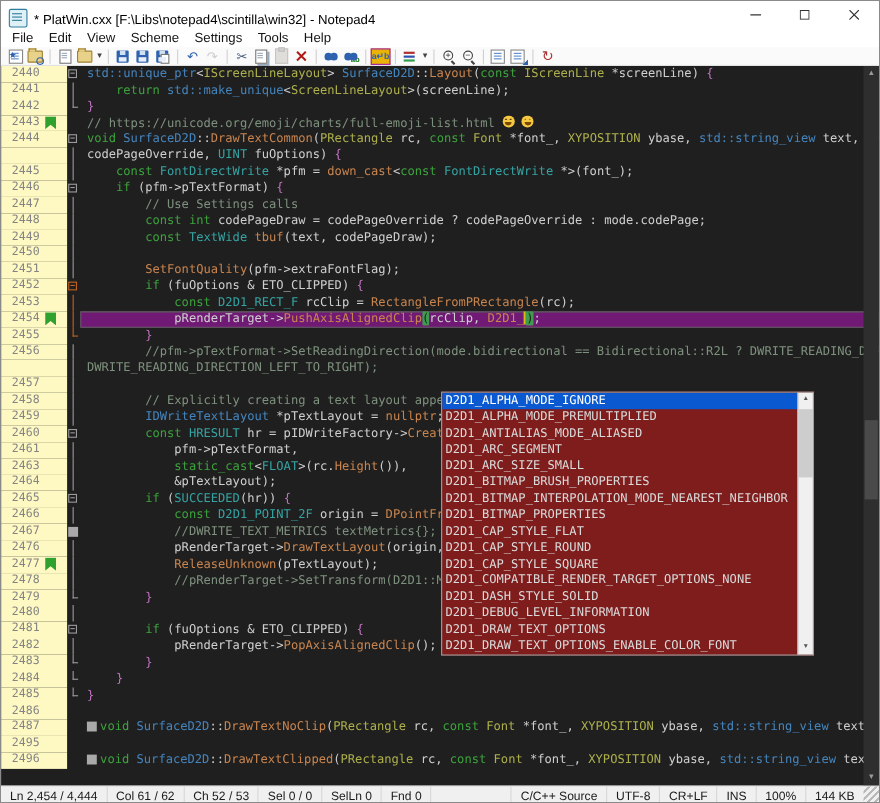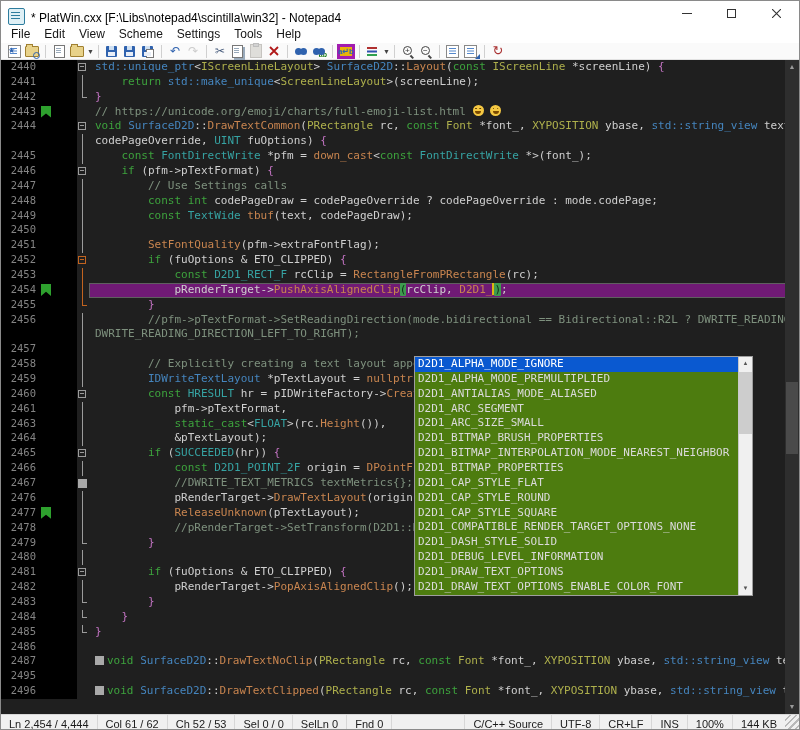--- a/index.html
+++ b/index.html
@@ -15,28 +15,28 @@
   .win-btns{margin-left:auto;display:flex;height:100%}
   .win-btn{width:45px;display:flex;align-items:center;justify-content:center}
   .win-btn svg{display:block}
   
   .menubar{height:18px;display:flex;align-items:center;background:#fff;font-size:12px;color:#151515;padding-left:3px}
   .menu-item{padding:1px 7px;white-space:nowrap}
   
   .toolbar{height:16px;display:flex;align-items:center;background:#fafafa;padding-left:4px;border-bottom:1px solid #e2e2e2}
   .tb-sep{width:1px;height:13px;background:#d0d0d0;margin:0 4px;flex-shrink:0}
   .tb-btn{width:18px;height:15px;display:flex;align-items:center;justify-content:center;flex-shrink:0;position:relative}
-  .tb-btn.pressed{background:#eab308;border:3px solid #a21caf;box-sizing:border-box}
+  .tb-btn.pressed{background:#eab308;border:1px solid #a21caf;box-sizing:border-box}
   .tb-btn.disabled{opacity:.4;filter:grayscale(.8)}
   .tb-caret{font-size:7px;color:#444;margin-left:1px}
   .tb-glyph{font-size:12px;line-height:12px}
   
   .editor{position:relative;height:654px;background:#1f1f1f;overflow:hidden}
   .row{display:flex;height:14.863px;line-height:14.863px;position:relative}
-  .margin{width:76px;background:#000000;display:flex;flex-shrink:0}
+  .margin{width:60px;background:#fef9c3;display:flex;flex-shrink:0}
   .num{width:38px;text-align:right;color:#848484;font:10.5px "DejaVu Sans Mono",monospace;padding-right:3px;box-sizing:border-box}
   .bm-cell{width:15px;position:relative}
   .flag{position:absolute;left:2px;top:1px;width:10px;height:12px;background:#2ea12e;
         clip-path:polygon(0 0,100% 0,100% 100%,50% 66%,0 100%)}
   .fold-cell{width:12px;position:relative;flex-shrink:0;--fc:#9b9b9b}
   .fold-cell.active{--fc:#c2631f}
   .f-v::before{content:"";position:absolute;left:5px;top:0;bottom:0;border-left:1px solid var(--fc)}
   .f-s::before{content:"";position:absolute;left:1px;top:3px;width:8px;height:8px;border:1px solid var(--fc);box-sizing:border-box}
   .f-s::after{content:"";position:absolute;left:3px;top:6px;width:4px;border-top:1px solid var(--fc)}
   .f-e::before{content:"";position:absolute;left:5px;top:0;height:8px;border-left:1px solid var(--fc)}
@@ -54,21 +54,21 @@
   .emoji{display:inline-block;width:11px;height:11px;border-radius:50%;background:#f5c842;position:relative;vertical-align:-1px}
   .emoji::before{content:"";position:absolute;left:2.5px;top:3px;width:1.6px;height:1.6px;background:#5a3a00;border-radius:50%;
       box-shadow:4.2px 0 0 #5a3a00}
   .emoji::after{content:"";position:absolute;left:2.5px;top:6px;width:6px;height:3px;border-radius:0 0 6px 6px;background:#7a4a00}
   
   .vscroll{position:absolute;right:0;top:0;width:14px;height:654px;background:#2e2e2e;z-index:3}
   .sb-arrow{height:14px;color:#9a9a9a;font-size:7px;text-align:center;line-height:14px;user-select:none}
   .sb-arrow.bottom{position:absolute;bottom:0;left:0;right:0}
   .vthumb{position:absolute;left:1px;right:1px;top:322px;height:72px;background:#4a4a4a}
   
-  .popup{position:absolute;left:413px;top:296px;width:337px;background:#4d7c0f;border:1px solid #9e9e9e;
+  .popup{position:absolute;left:400px;top:296px;width:337px;background:#7f1d1d;border:1px solid #9e9e9e;
          z-index:6;display:flex}
   .popup-list{flex:1;overflow:hidden}
   .popup-item{height:14.863px;line-height:14.863px;font:11px "DejaVu Sans Mono",monospace;color:#dadada;
               padding-left:3px;white-space:pre}
   .popup-item.sel{background:#0a59d0;color:#fff}
   .popup-sb{width:13px;background:#f0f0f0;border-left:1px solid #c9c9c9;position:relative;flex-shrink:0}
   .psb-arrow{height:13px;text-align:center;font-size:6px;line-height:13px;color:#555}
   .psb-arrow.bottom{position:absolute;bottom:0;left:0;right:0}
   .pthumb{position:absolute;left:0;right:0;top:15px;height:62px;background:#cdcdcd}
   

